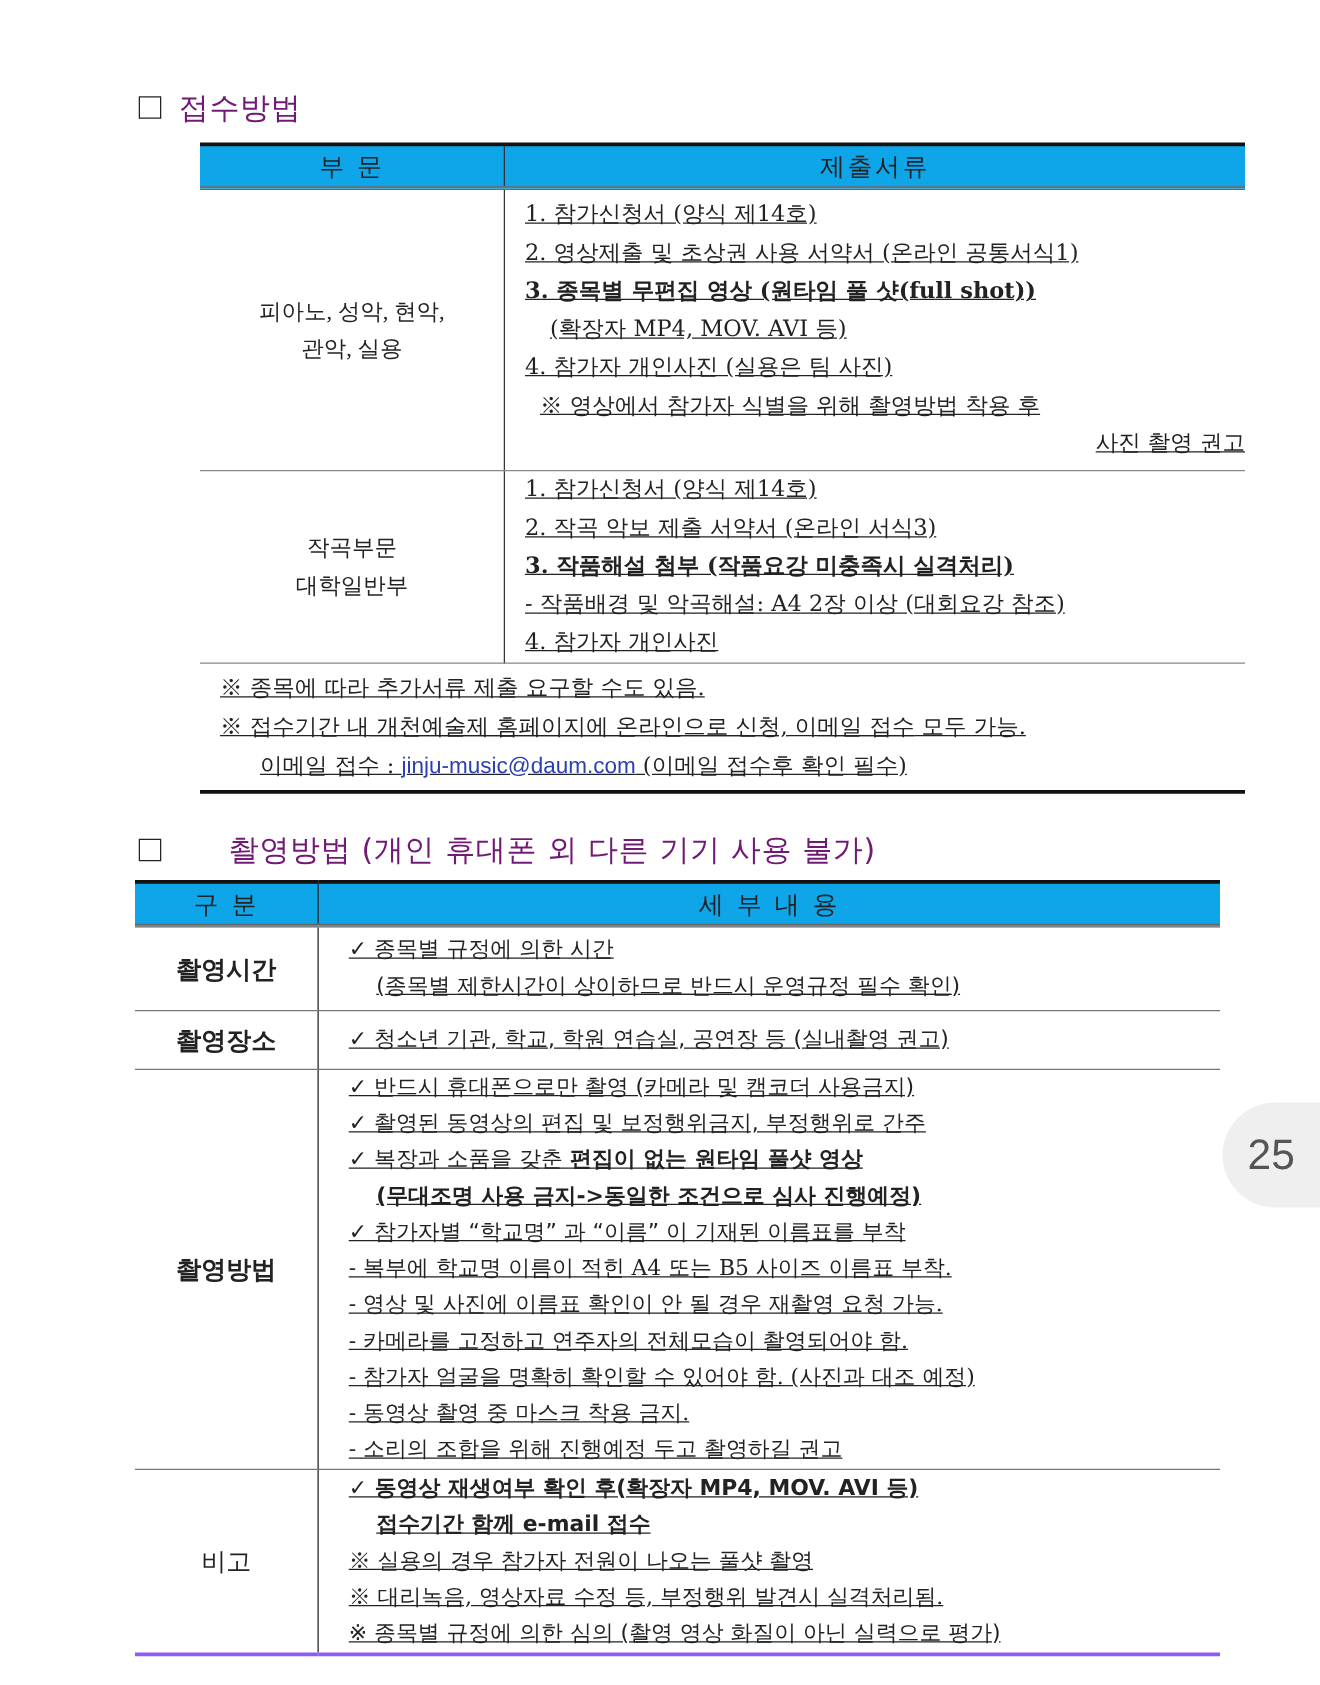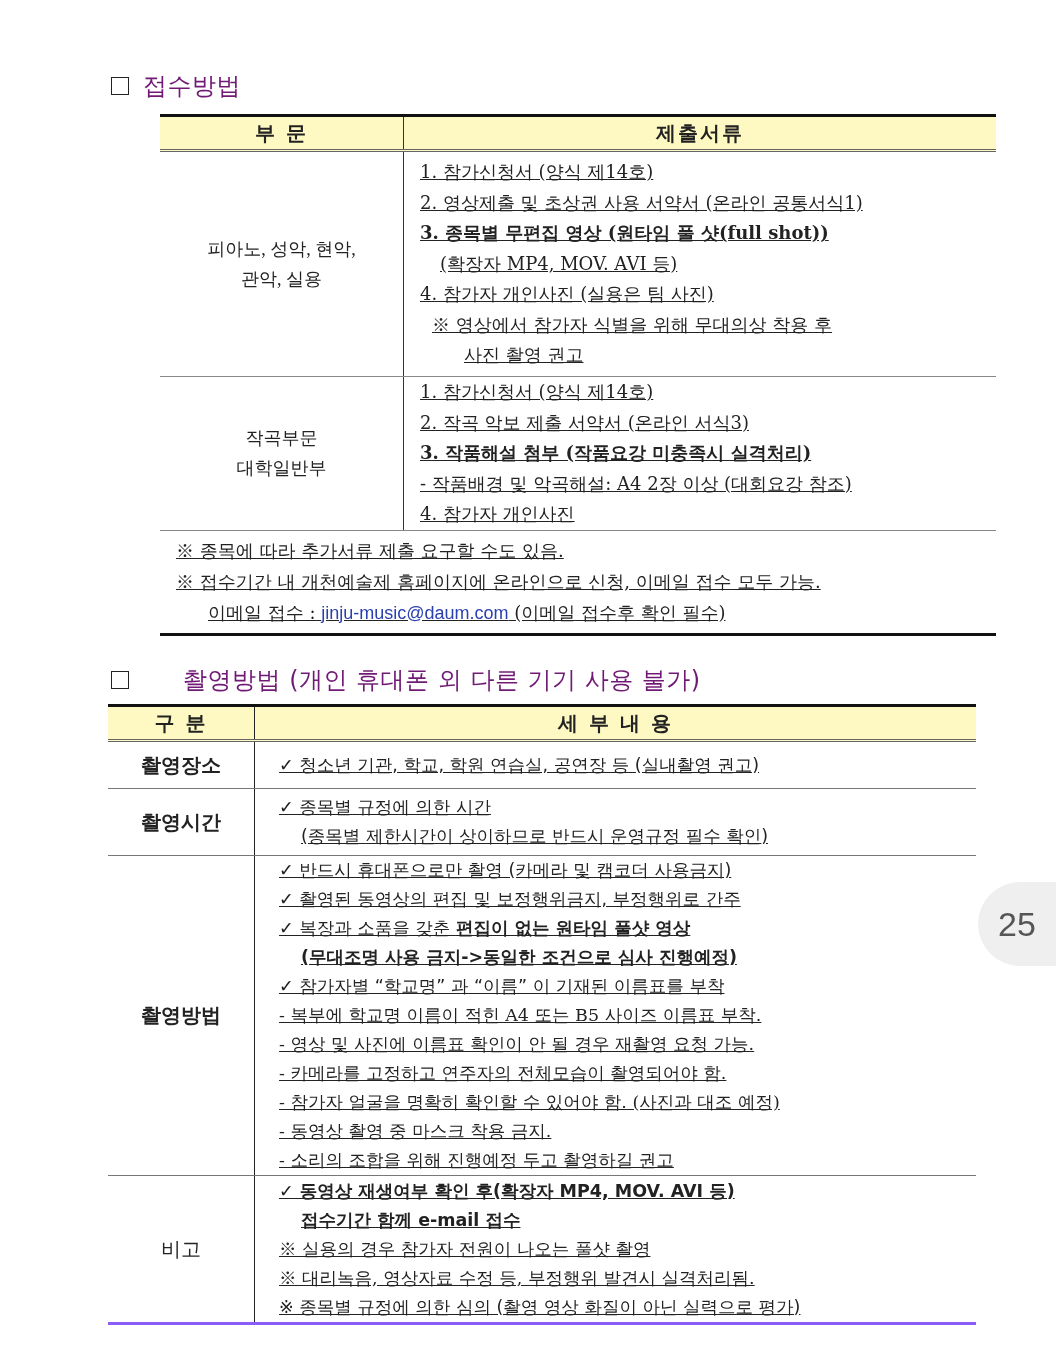--- a/index.html
+++ b/index.html
@@ -11,33 +11,33 @@
     position: absolute; display: flex; align-items: center;
     font-family: "DejaVu Sans", "Liberation Sans", sans-serif;
     font-size: 24px; color: #701a75; letter-spacing: 0.5px; margin-left: 27px;
   }
   .checkbox {
     display: inline-block; width: 18px; height: 18px; border: 1.5px solid #222;
     margin-right: 14px; box-sizing: border-box;
   }
   table { border-collapse: collapse; position: absolute; }
   th {
-    background: #fef9c3; font-weight: bold; font-size: 20px; height: 32px;
+    background: #0ea5e9; font-weight: normal; font-size: 20px; height: 32px;
     font-family: "DejaVu Sans", "Liberation Sans", sans-serif; letter-spacing: 2px;
     border-top: 3px solid #111; border-bottom: 3px double #666; padding: 0;
   }
   td { font-size: 18px; vertical-align: middle; padding: 0; }
   .t1 { left: 160px; top: 114px; width: 836px; }
   .t1 .c1 { width: 243px; border-right: 1.5px solid #333; text-align: center; line-height: 30px; font-family: Liberation Serif, serif; }
   .t1 .c2 { padding-left: 16px; }
   .row-line td { border-bottom: 1.5px solid #888; }
   .line { line-height: 30.5px; white-space: nowrap; text-decoration: underline; }
   .ind1 { padding-left: 20px; }
   .ind2 { padding-left: 12px; }
-  .ind3 { padding-left: 44px; }
+  .ind3 { padding-left: 44px; text-align: right; }
   .bu { font-weight: bold; text-decoration: underline; }
   .u { text-decoration: underline; }
   .b { font-weight: bold; }
   .notes td { border-bottom: 3px solid #111; padding: 4px 0 4px 16px; }
   .notes .line { line-height: 31px; }
   .email { color: #2a3fb0; font-family: "Liberation Sans", sans-serif; margin-top: 24px; }
   .t2 { left: 108px; top: 704px; width: 868px; }
   .t2 .c1 { width: 146px; border-right: 1.5px solid #222; text-align: center; font-size: 20px;
     font-family: "DejaVu Sans", "Liberation Sans", sans-serif; }
   .t2 .c1.bold { font-weight: bold; }
@@ -73,21 +73,21 @@
       <td class="c1" style="height:224px;">
         <div>피아노, 성악, 현악,</div>
         <div>관악, 실용</div>
       </td>
       <td class="c2">
         <div class="line">1. 참가신청서 (양식 제14호)</div>
         <div class="line">2. 영상제출 및 초상권 사용 서약서 (온라인 공통서식1)</div>
         <div class="line bu">3. 종목별 무편집 영상 (원타임 풀 샷(full shot))</div>
         <div class="line ind1">(확장자 MP4, MOV. AVI 등)</div>
         <div class="line">4. 참가자 개인사진 (실용은 팀 사진)</div>
-        <div class="line ind2">※ 영상에서 참가자 식별을 위해 무대의상 착용 후</div>
+        <div class="line ind2">※ 영상에서 참가자 식별을 위해 촬영방법 착용 후</div>
         <div class="line ind3">사진 촬영 권고</div>
       </td>
     </tr>
     <tr class="row-line">
       <td class="c1" style="height:150px;">
         <div>작곡부문</div>
         <div>대학일반부</div>
       </td>
       <td class="c2">
         <div class="line">1. 참가신청서 (양식 제14호)</div>
@@ -114,30 +114,30 @@
 
 <table class="t2">
   <thead>
     <tr>
       <th style="width:146px; border-right:1.5px solid #222;">구  분</th>
       <th>세 부 내 용</th>
     </tr>
   </thead>
   <tbody>
     <tr class="r">
-      <td class="c1 bold" style="height:46px;">촬영장소</td>
-      <td class="c2">
-        <div class="line">✓  청소년 기관, 학교, 학원 연습실, 공연장 등 (실내촬영 권고)</div>
-      </td>
-    </tr>
-    <tr class="r">
       <td class="c1 bold" style="height:66px;">촬영시간</td>
       <td class="c2">
         <div class="line">✓  종목별 규정에 의한 시간</div>
         <div class="line" style="padding-left:22px;"><span>(종목별 </span><span class="u">제한시간이 상이하므로 반드시 운영규정 필수 확인</span><span>)</span></div>
+      </td>
+    </tr>
+    <tr class="r">
+      <td class="c1 bold" style="height:46px;">촬영장소</td>
+      <td class="c2">
+        <div class="line">✓  청소년 기관, 학교, 학원 연습실, 공연장 등 (실내촬영 권고)</div>
       </td>
     </tr>
     <tr class="r">
       <td class="c1 bold" style="height:312px;">촬영방법</td>
       <td class="c2">
         <div class="line">✓  반드시 휴대폰으로만 촬영 (카메라 및 캠코더 사용금지)</div>
         <div class="line">✓  촬영된 동영상의 편집 및 보정행위금지, 부정행위로 간주</div>
         <div class="line"><span>✓  복장과 소품을 갖춘 </span><span class="b">편집이 없는 원타임 풀샷 영상</span></div>
         <div class="line b" style="padding-left:22px;">(무대조명 사용 금지-&gt;동일한 조건으로 심사 진행예정)</div>
         <div class="line">✓  참가자별 “학교명” 과 “이름” 이 기재된 이름표를 부착</div>

